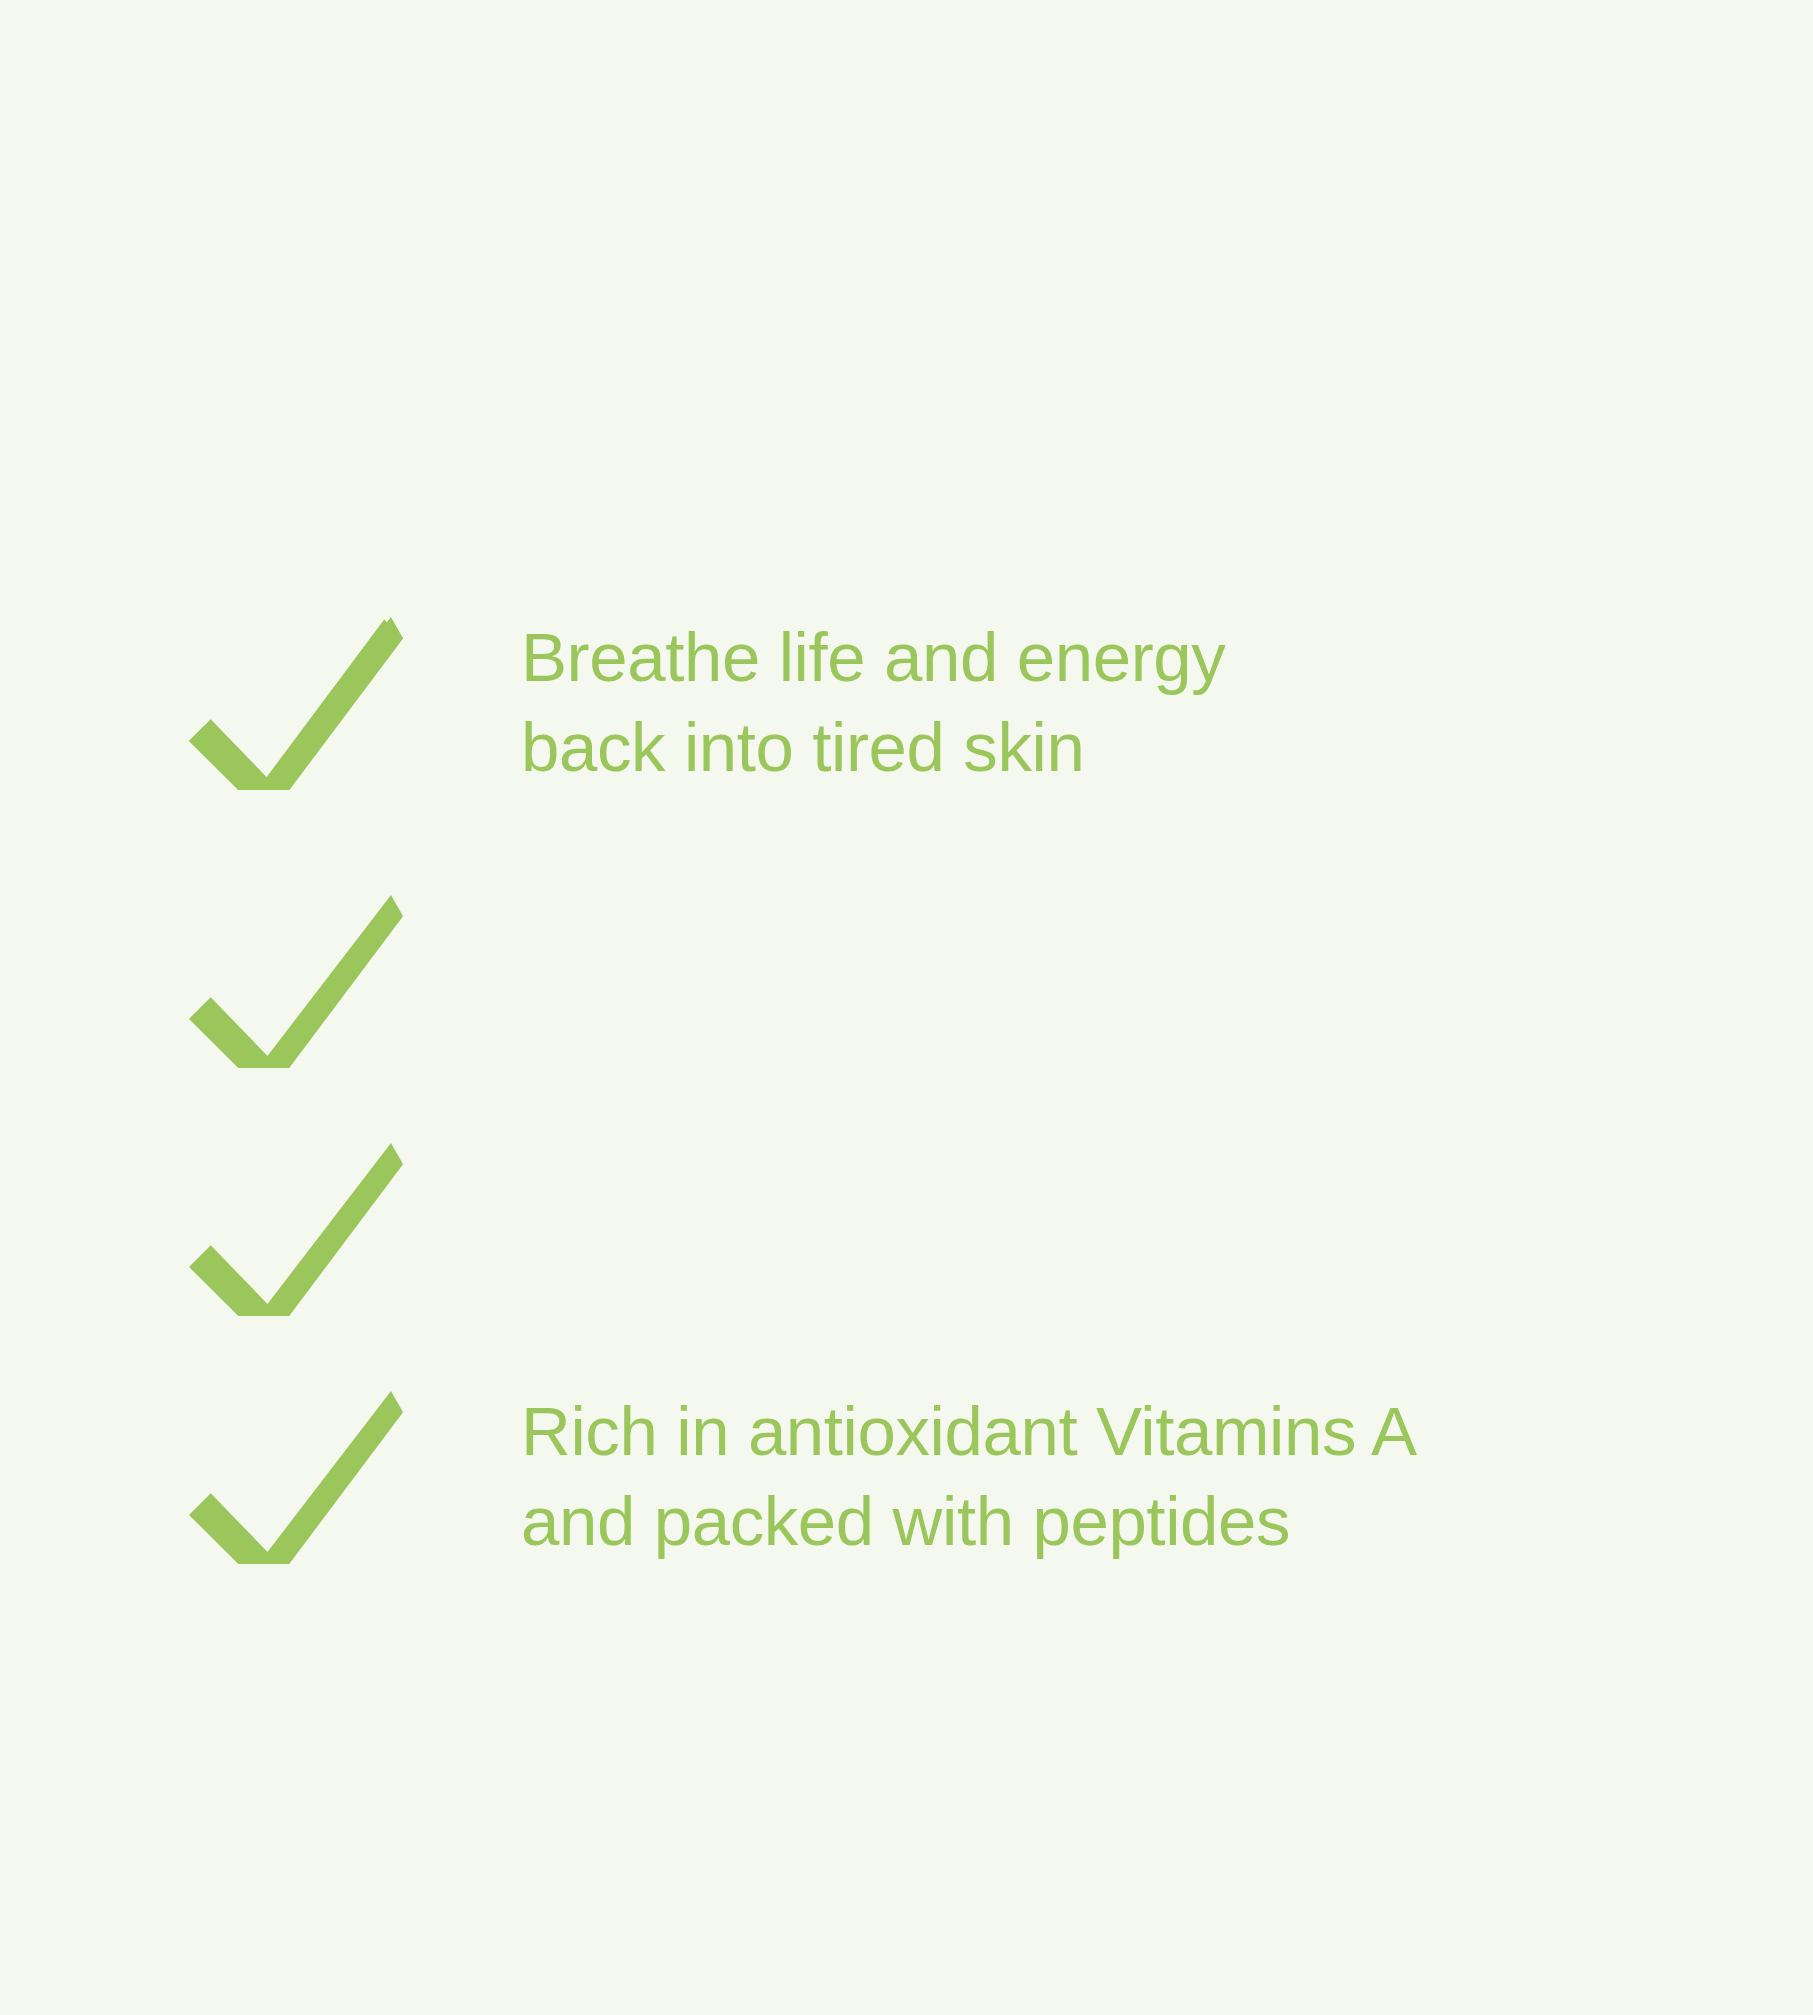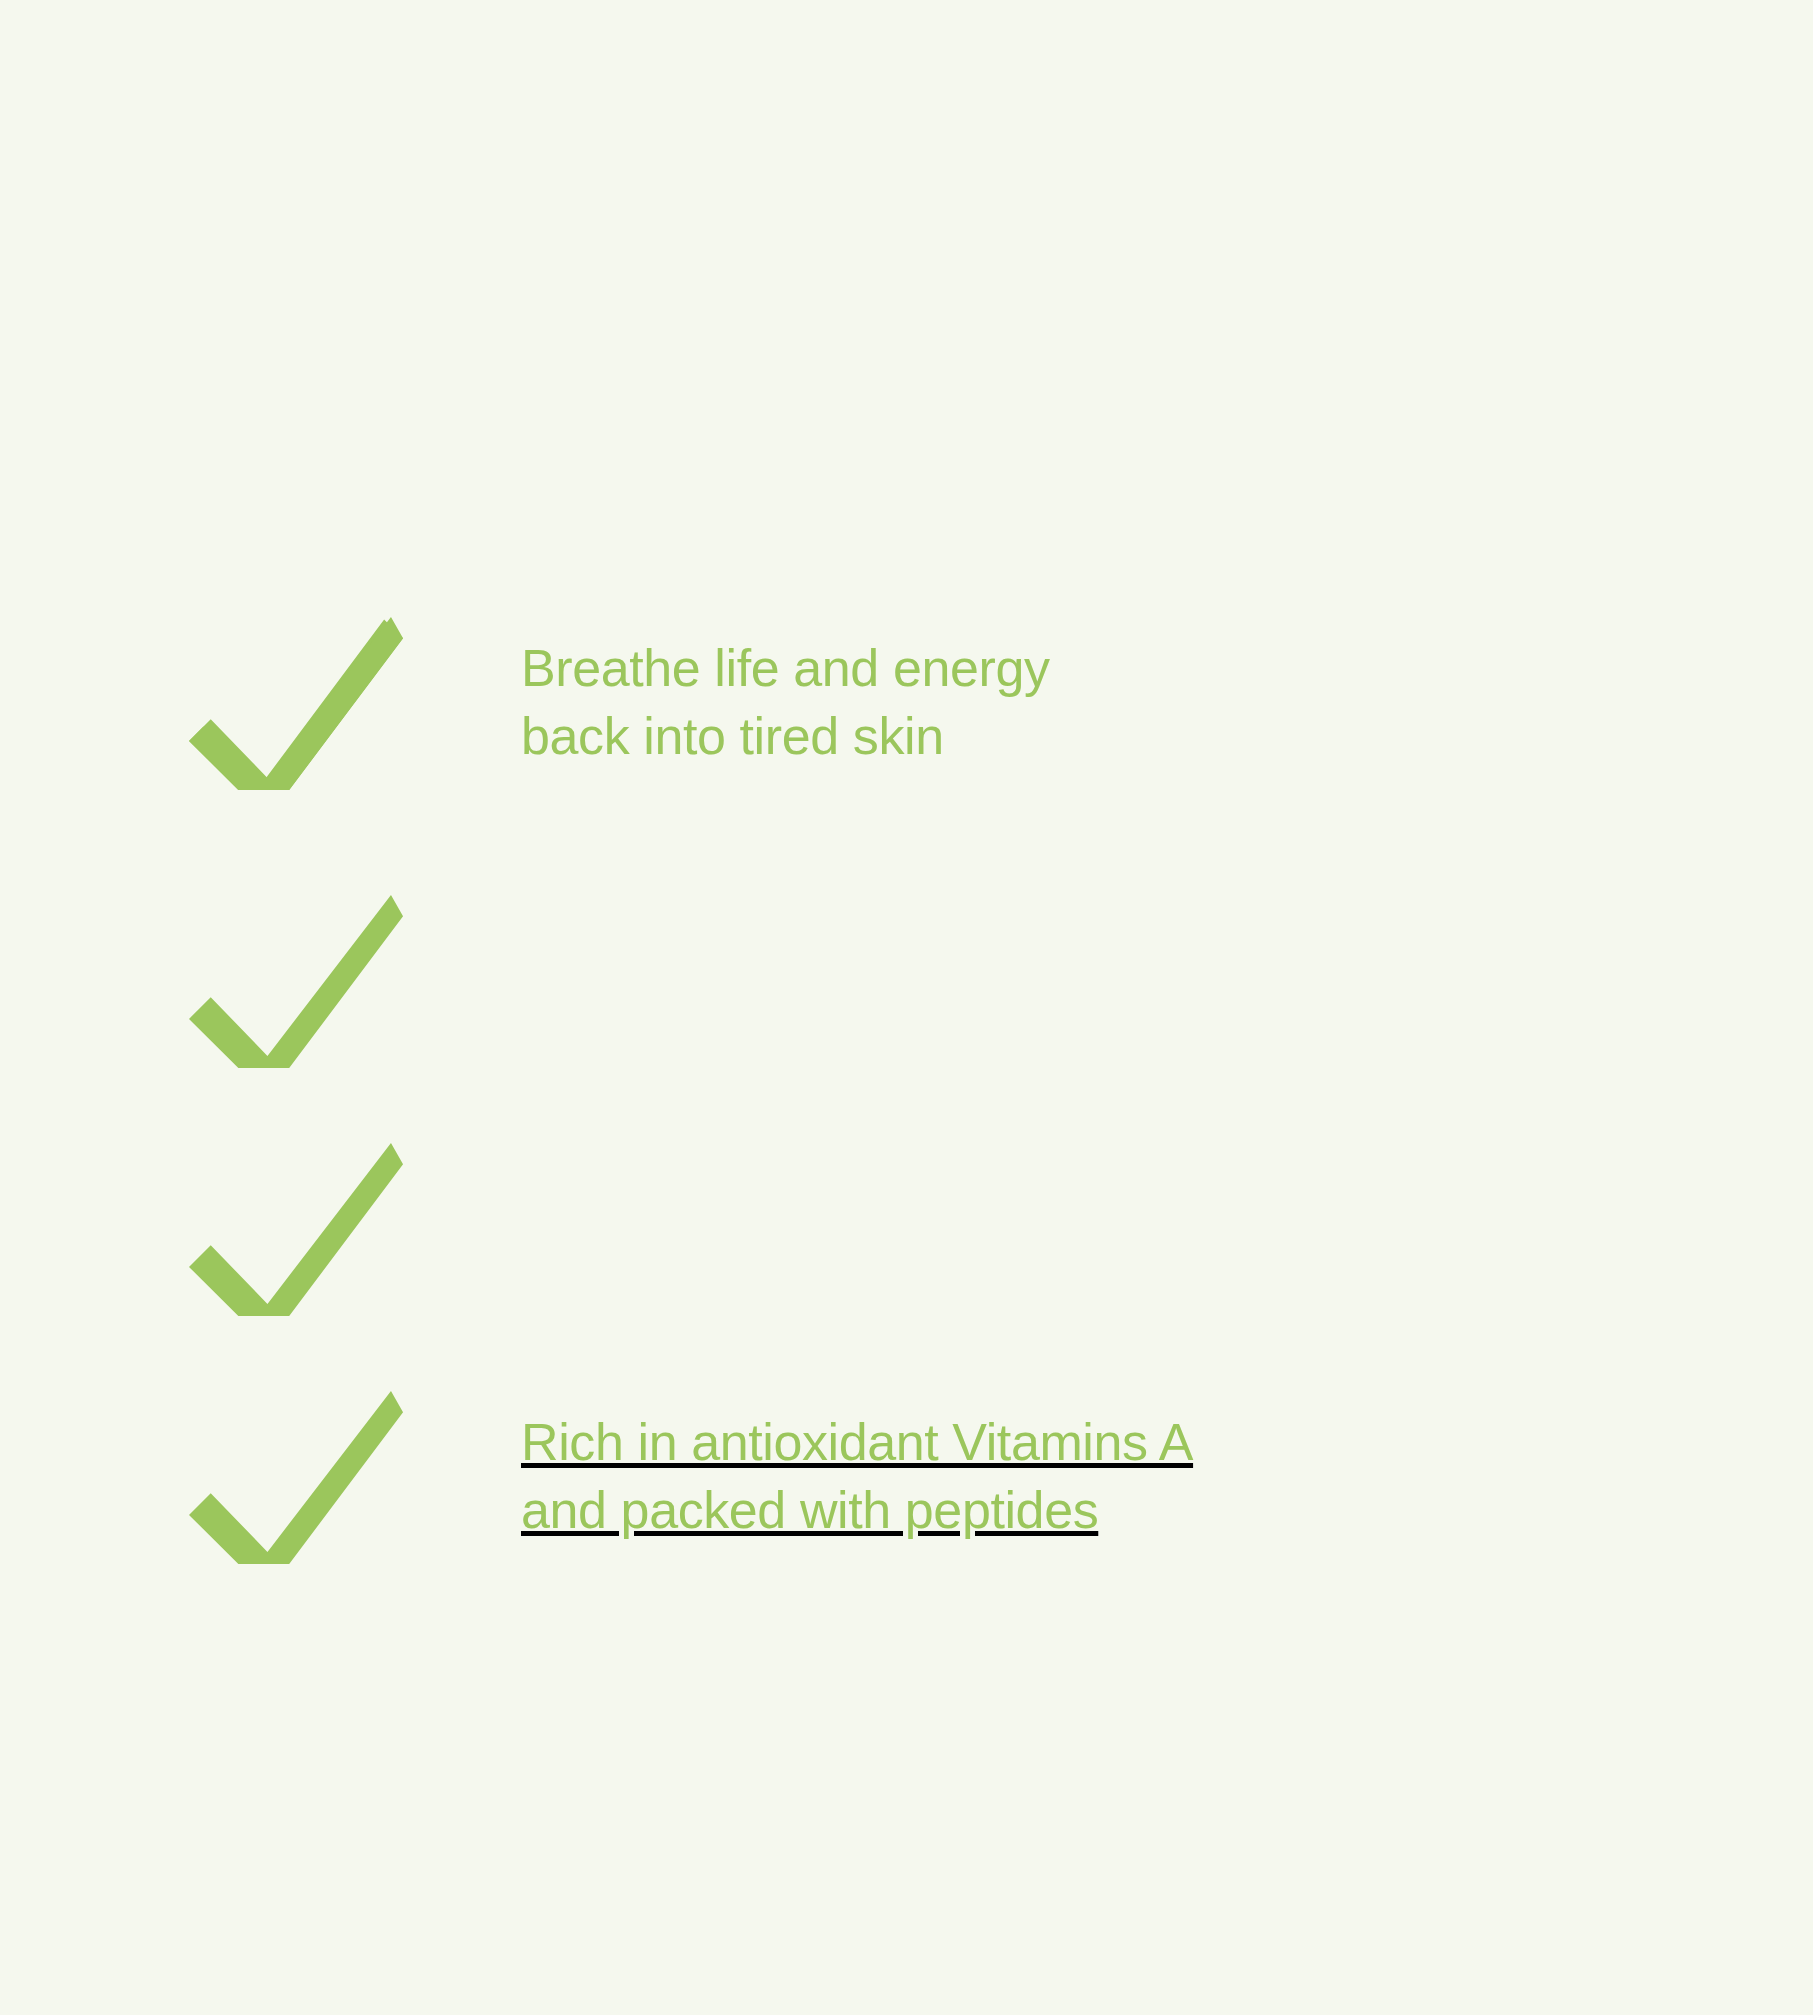--- a/index.html
+++ b/index.html
@@ -33,21 +33,21 @@
   .benefit-row {
     display: flex;
     align-items: center;
     width: 100%;
   }
 
   
   .benefit-row.row-0 { height: 278px; }
   .benefit-row.row-1 { height: 278px; }
   .benefit-row.row-2 { height: 218px; }
-  .benefit-row.row-3 { height: 278px; text-decoration: underline; }
+  .benefit-row.row-3 { height: 278px; }
 
   .check-cell {
     flex: 0 0 238px;
     display: flex;
     align-items: center;
     justify-content: flex-start;
     padding-left: 9.7px;
     box-sizing: border-box;
   }
 
@@ -59,21 +59,21 @@
 
   .benefit-text-cell {
     flex: 1 1 auto;
     padding-left: 114px;
     box-sizing: border-box;
   }
 
   .benefit-text {
     color: #9bc65c;
     font-family: "Liberation Sans", sans-serif;
-    font-size: 52px;
+    font-size: 69px;
     line-height: 1.30;
     font-weight: 400;
     letter-spacing: -0.4px;
     white-space: pre-line;
     margin: 0;
   }
 </style>
 </head>
 <body>
 

